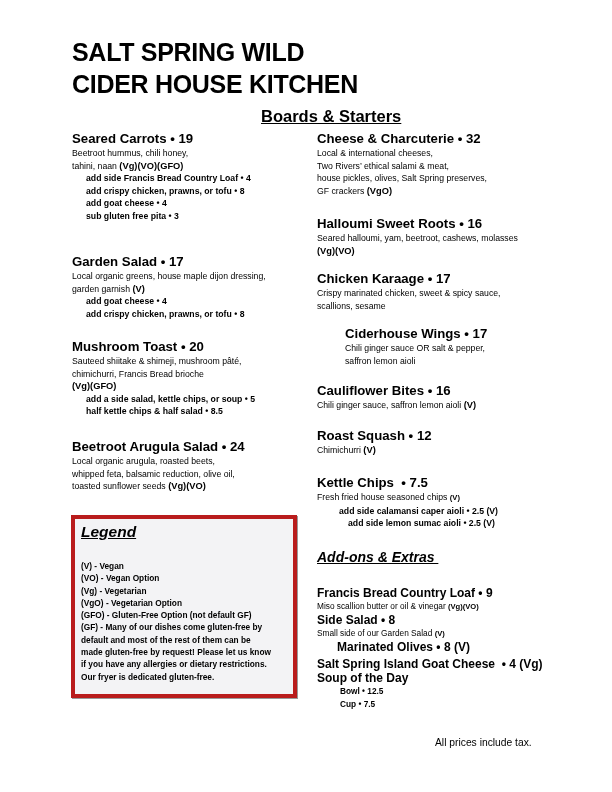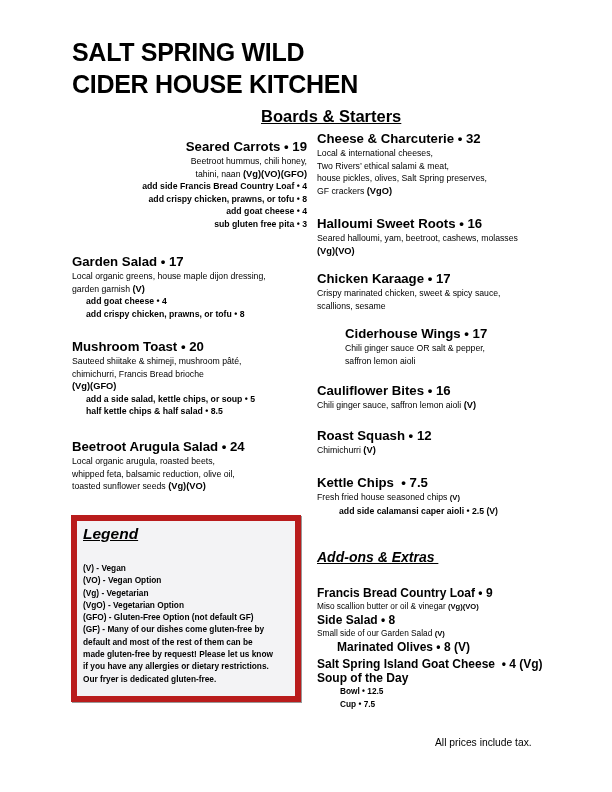--- a/index.html
+++ b/index.html
@@ -13,21 +13,21 @@
     .col-left { left: 72px; top: 130px; width: 235px; }
     .col-right { left: 317px; top: 130px; width: 250px; }
     .item { position: absolute; left: 0; width: 100%; }
     .item-name { font-weight: bold; font-size: 13.2px; line-height: 17px; white-space: nowrap; }
     .item-desc { font-size: 8.7px; line-height: 12.5px; }
     .tag { font-weight: bold; font-size: 9.3px; }
     .addon { font-weight: bold; font-size: 8.7px; line-height: 12.5px; padding-left: 14px; white-space: nowrap; }
     .addon.deep { padding-left: 22px; }
     .addon.deeper { padding-left: 31px; }
     .legend-box { position: absolute; left: 71px; top: 515px; width: 218px; height: 175px;
-                  background: #f3f3f5; border: 6px solid #b91c1c; box-shadow: 1px 1px 0 #999; }
+                  background: #f3f3f5; border: 4px solid #b91c1c; box-shadow: 1px 1px 0 #999; }
     .legend-title { position: absolute; left: 6px; top: 4px; font-weight: bold; font-style: italic;
                     text-decoration: underline; font-size: 15.5px; }
     .legend-lines { position: absolute; left: 6px; top: 41px; width: 210px;
                     font-weight: bold; font-size: 8.3px; line-height: 12.3px; }
     .addons-heading { position: absolute; left: 317px; top: 549px; font-weight: bold; font-style: italic;
                       text-decoration: underline; font-size: 14px; white-space: pre; }
     .extra-name { font-weight: bold; font-size: 12px; line-height: 14px; white-space: nowrap; }
     .extra-desc { font-size: 8.3px; line-height: 12px; }
     .tag-sm { font-weight: bold; font-size: 7.6px; }
     .soup-opt { font-weight: bold; font-size: 8.3px; line-height: 13px; padding-left: 23px; }
@@ -38,21 +38,21 @@
 
 <div class="title">
   <div>SALT SPRING WILD</div>
   <div>CIDER HOUSE KITCHEN</div>
 </div>
 
 <div class="section-heading">Boards &amp; Starters</div>
 
 <div class="col col-left">
 
-  <div class="item" style="top:8px;text-align:right;">
+  <div class="item" style="top:0px;">
     <div class="item-name">Seared Carrots • 19</div>
     <div class="item-desc">Beetroot hummus, chili honey,</div>
     <div class="item-desc"><span>tahini, naan</span> <span class="tag">(Vg)(VO)(GFO)</span></div>
     <div class="addon">add side Francis Bread Country Loaf • 4</div>
     <div class="addon">add crispy chicken, prawns, or tofu • 8</div>
     <div class="addon">add goat cheese • 4</div>
     <div class="addon">sub gluten free pita • 3</div>
   </div>
 
   <div class="item" style="top:123px;">
@@ -131,20 +131,21 @@
 
   <div class="item" style="top:297px;">
     <div class="item-name">Roast Squash • 12</div>
     <div class="item-desc"><span>Chimichurri</span> <span class="tag">(V)</span></div>
   </div>
 
   <div class="item" style="top:344px;">
     <div class="item-name" style="white-space:pre;">Kettle Chips  • 7.5</div>
     <div class="item-desc"><span>Fresh fried house seasoned chips</span> <span class="tag-sm">(V)</span></div>
     <div class="addon deep">add side calamansi caper aioli • 2.5 (V)</div>
+    <div class="addon deeper">add side lemon sumac aioli • 2.5 (V)</div>
   </div>
 </div>
 
 <div class="addons-heading">Add-ons &amp; Extras </div>
 
 <div class="col" style="left:317px; top:586px; width:250px;">
   <div>
     <div class="extra-name">Francis Bread Country Loaf • 9</div>
     <div class="extra-desc"><span>Miso scallion butter or oil &amp; vinegar</span> <span class="tag-sm">(Vg)(VO)</span></div>
   </div>

